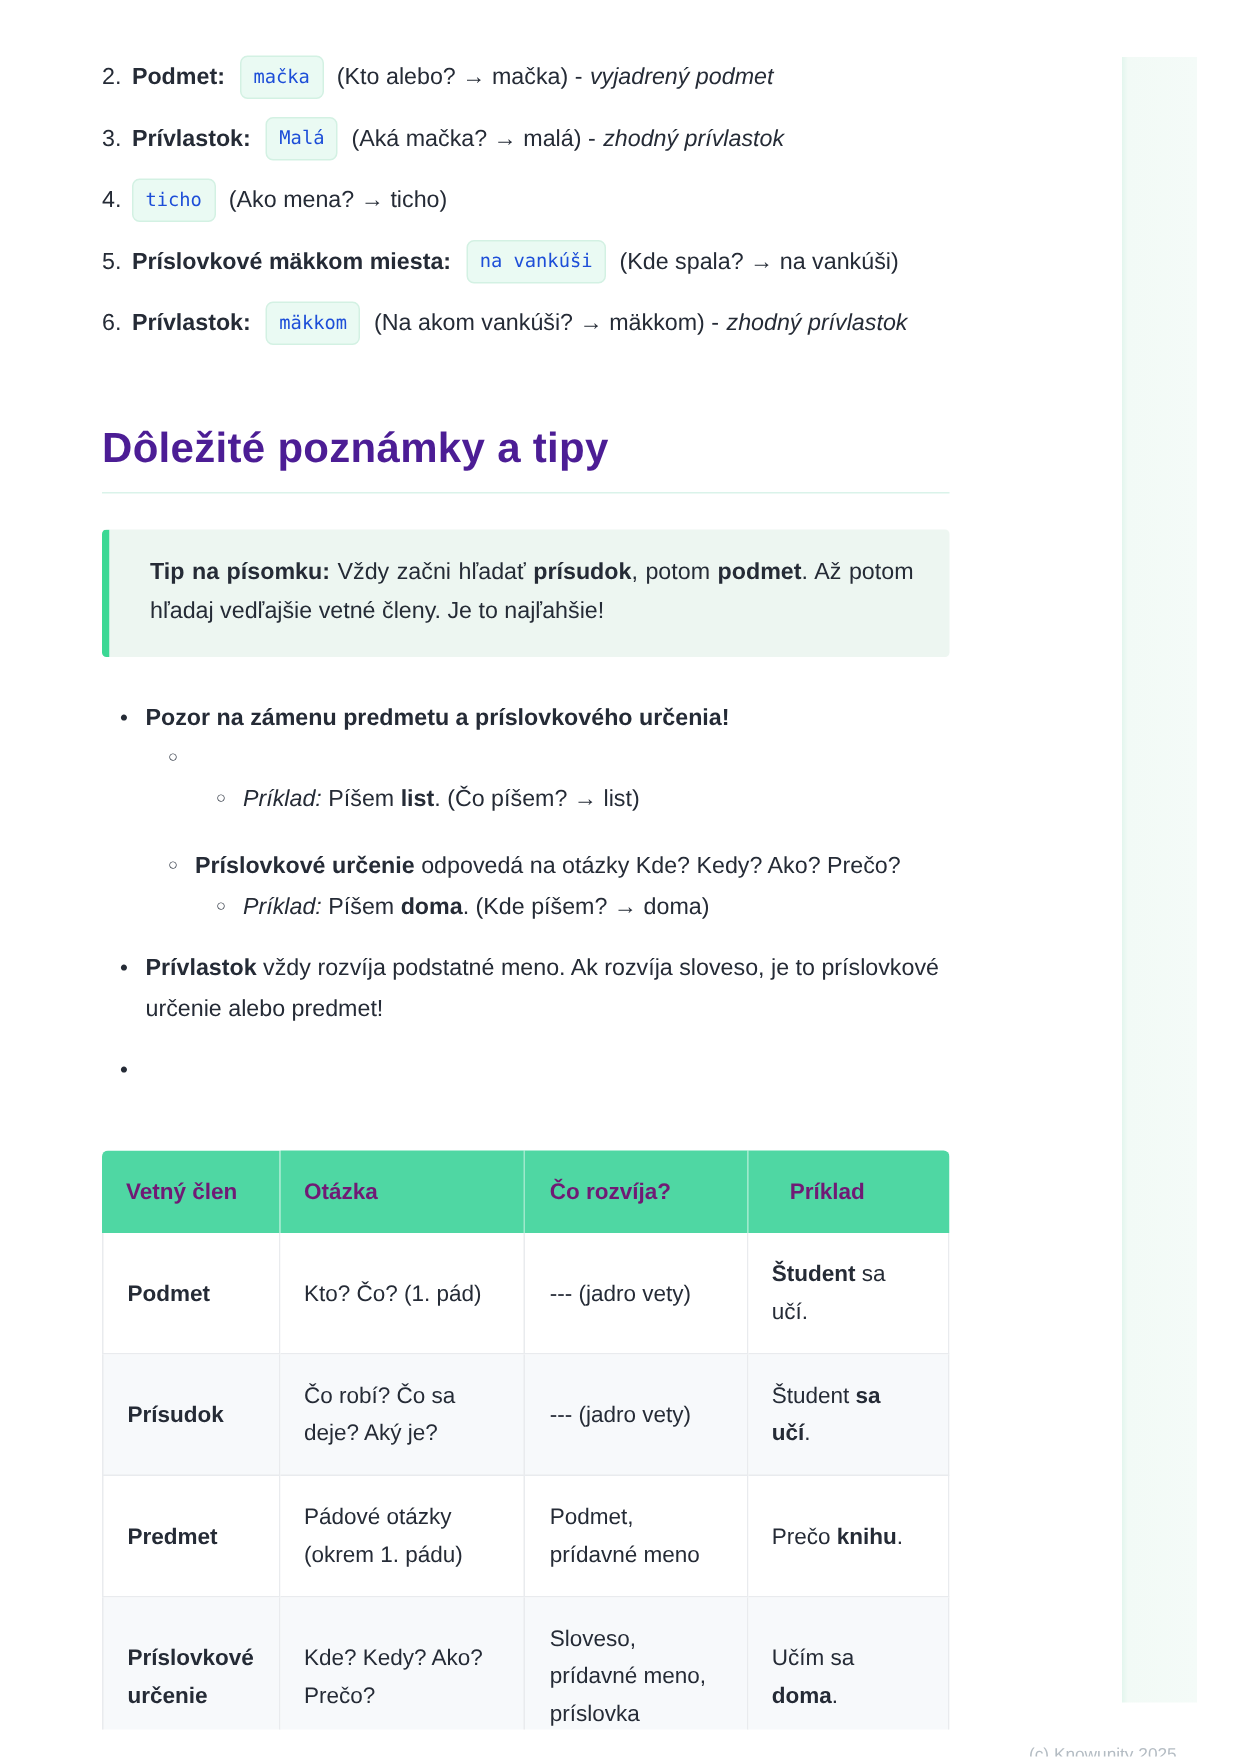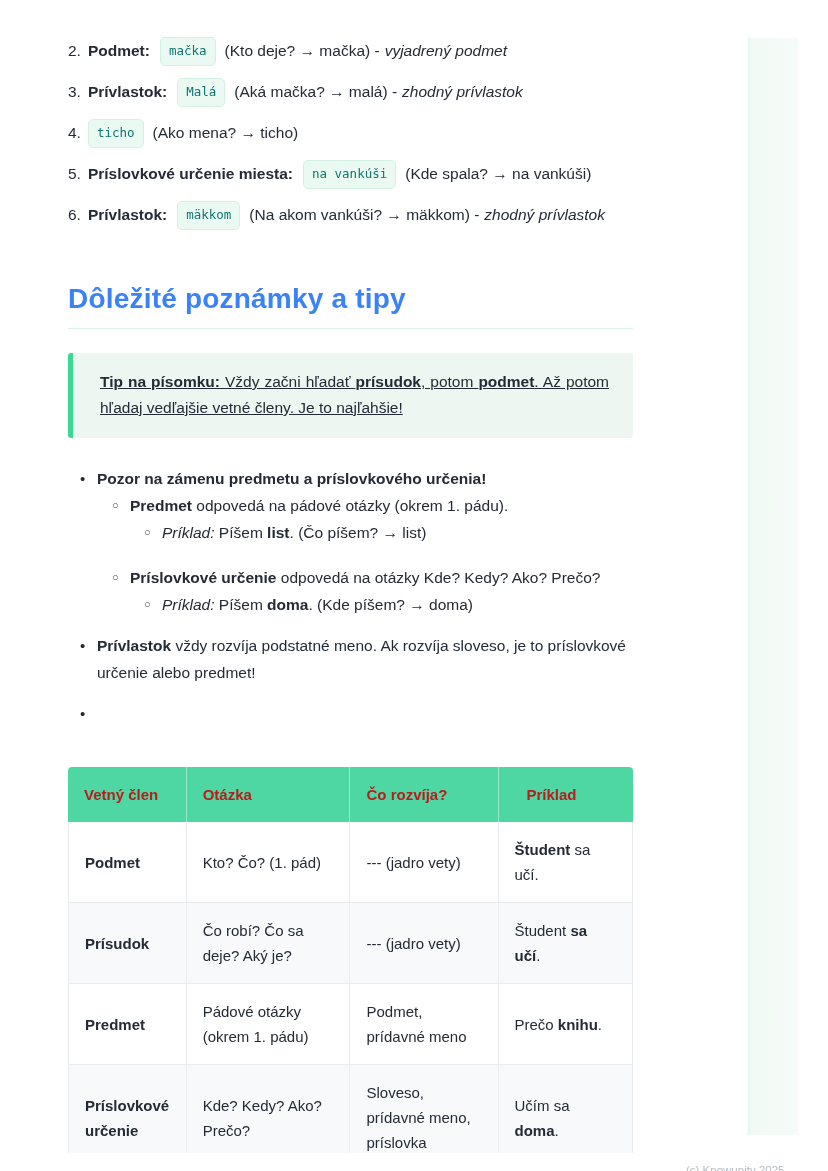--- a/index.html
+++ b/index.html
@@ -13,39 +13,39 @@
     background:linear-gradient(90deg,#e3f6ee 0,#f2faf6 4px,#f4fbf8 100%);
   }
   .content { position:absolute; left:68px; top:38px; width:565px; }
 
   
   .num-item { display:flex; align-items:baseline; font-size:15.5px; line-height:22px; margin-bottom:12px; }
   .num-item .num { margin-right:7px; }
   .num-item .label { font-weight:bold; margin-right:10px; white-space:nowrap; }
   .chip {
     font-family:"DejaVu Sans Mono", monospace; font-size:12.5px;
-    color:#0f766e; background:#eafaf3; border:1px solid #d3f1e3;
+    color:#1d4ed8; background:#eafaf3; border:1px solid #d3f1e3;
     border-radius:5px; padding:2px 8px 3px; margin-right:9px; white-space:nowrap;
     position:relative; top:-1px;
   }
   .num-item .after { margin-right:5px; }
   .em { font-style:italic; }
   .b  { font-weight:bold; }
 
   
   .section-title {
-    margin-top:52px; font-size:28px; font-weight:bold; color:#3b82f6;
+    margin-top:52px; font-size:28px; font-weight:bold; color:#4c1d95;
     letter-spacing:0.2px; padding-bottom:13px; border-bottom:1px solid #daf3ea;
   }
 
   
   .callout {
     margin-top:24px; background:#edf6f1; border-left:5px solid #3bd894;
     border-radius:3px; padding:16px 24px 17px 27px;
-    font-size:15.5px; line-height:26px; text-align:justify;text-decoration:underline;
+    font-size:15.5px; line-height:26px; text-align:justify;
   }
 
   
   .bullets { margin-top:27px; font-size:15.5px; line-height:27px; }
   .li { display:flex; }
   .li .marker { flex-shrink:0; text-align:left; }
   .l1 { padding-left:12px; }
   .l1 > .marker { width:17px; font-size:15px; }
   .l2 { padding-left:44px; }
   .l3 { padding-left:76px; }
@@ -53,21 +53,21 @@
   .gap-sm { margin-top:18px; }
   .gap-md { margin-top:14px; }
   .bullets .li { margin-bottom:0; }
 
   
   .grammar-table {
     margin-top:40px; width:565px; border-collapse:separate; border-spacing:0;
     font-size:15px; line-height:25px;
   }
   .grammar-table th {
-    background:#4fd7a3; color:#b91c1c; font-weight:bold; text-align:left;
+    background:#4fd7a3; color:#701a75; font-weight:bold; text-align:left;
     padding:15px 16px; border-right:1px solid rgba(255,255,255,0.45);
     font-size:15px;
   }
   .grammar-table th:first-child { border-top-left-radius:4px; }
   .grammar-table th:last-child  { border-top-right-radius:4px; border-right:none;padding-left:28px; }
   .grammar-table td {
     padding:15px 16px; vertical-align:middle;
     border-right:1px solid #e9ebee; border-bottom:1px solid #e9ebee;
     background:#ffffff;
   }
@@ -90,38 +90,38 @@
 
 <div class="side-strip"></div>
 
 <div class="content">
 
   <div>
     <div class="num-item">
       <span class="num">2.</span>
       <span class="label">Podmet:</span>
       <span class="chip">mačka</span>
-      <span class="after">(Kto deje? → mačka) -</span>
+      <span class="after">(Kto alebo? → mačka) -</span>
       <span class="em">vyjadrený podmet</span>
     </div>
     <div class="num-item">
       <span class="num">3.</span>
       <span class="label">Prívlastok:</span>
       <span class="chip">Malá</span>
       <span class="after">(Aká mačka? → malá) -</span>
       <span class="em">zhodný prívlastok</span>
     </div>
     <div class="num-item">
       <span class="num">4.</span>
       <span class="chip">ticho</span>
       <span class="after">(Ako mena? → ticho)</span>
     </div>
     <div class="num-item">
       <span class="num">5.</span>
-      <span class="label">Príslovkové určenie miesta:</span>
+      <span class="label">Príslovkové mäkkom miesta:</span>
       <span class="chip">na vankúši</span>
       <span class="after">(Kde spala? → na vankúši)</span>
     </div>
     <div class="num-item">
       <span class="num">6.</span>
       <span class="label">Prívlastok:</span>
       <span class="chip">mäkkom</span>
       <span class="after">(Na akom vankúši? → mäkkom) -</span>
       <span class="em">zhodný prívlastok</span>
     </div>
@@ -133,21 +133,20 @@
     <span class="b">Tip na písomku:</span><span> Vždy začni hľadať </span><span class="b">prísudok</span><span>, potom </span><span class="b">podmet</span><span>. Až potom hľadaj vedľajšie vetné členy. Je to najľahšie!</span>
   </div>
 
   <div class="bullets">
     <div class="li l1">
       <span class="marker">•</span>
       <span class="b">Pozor na zámenu predmetu a príslovkového určenia!</span>
     </div>
     <div class="li l2">
       <span class="marker">○</span>
-      <span><span class="b">Predmet</span><span> odpovedá na pádové otázky (okrem 1. pádu).</span></span>
     </div>
     <div class="li l3">
       <span class="marker">○</span>
       <span><span class="em">Príklad:</span><span> Píšem </span><span class="b">list</span><span>. (Čo píšem? → list)</span></span>
     </div>
     <div class="li l2 gap-sm">
       <span class="marker">○</span>
       <span><span class="b">Príslovkové určenie</span><span> odpovedá na otázky Kde? Kedy? Ako? Prečo?</span></span>
     </div>
     <div class="li l3">

